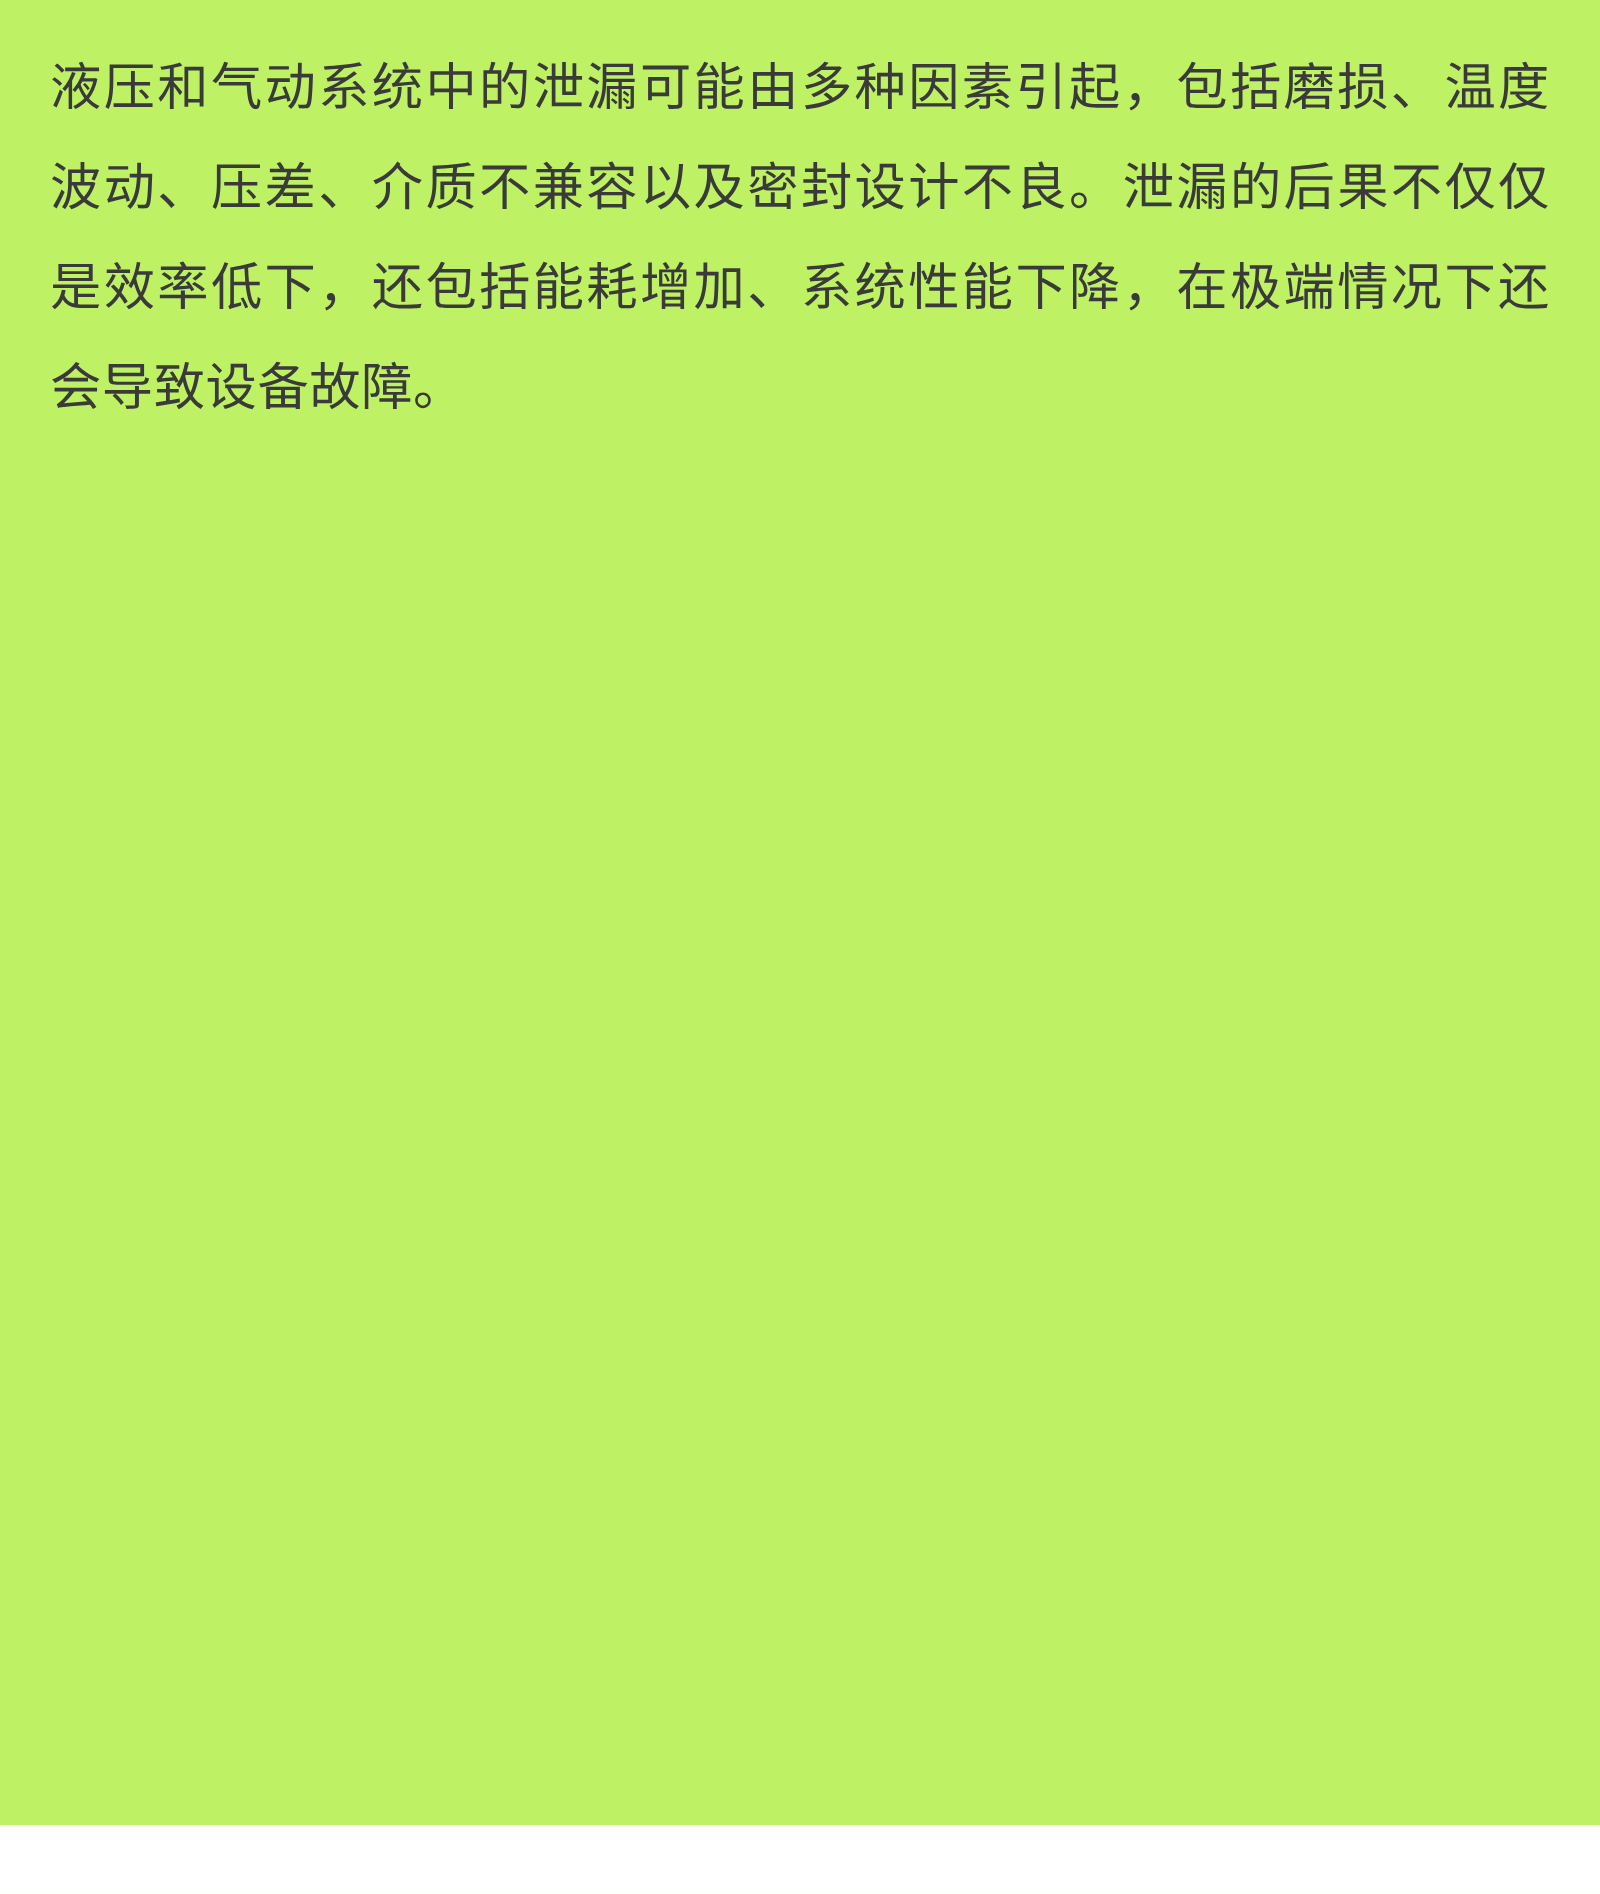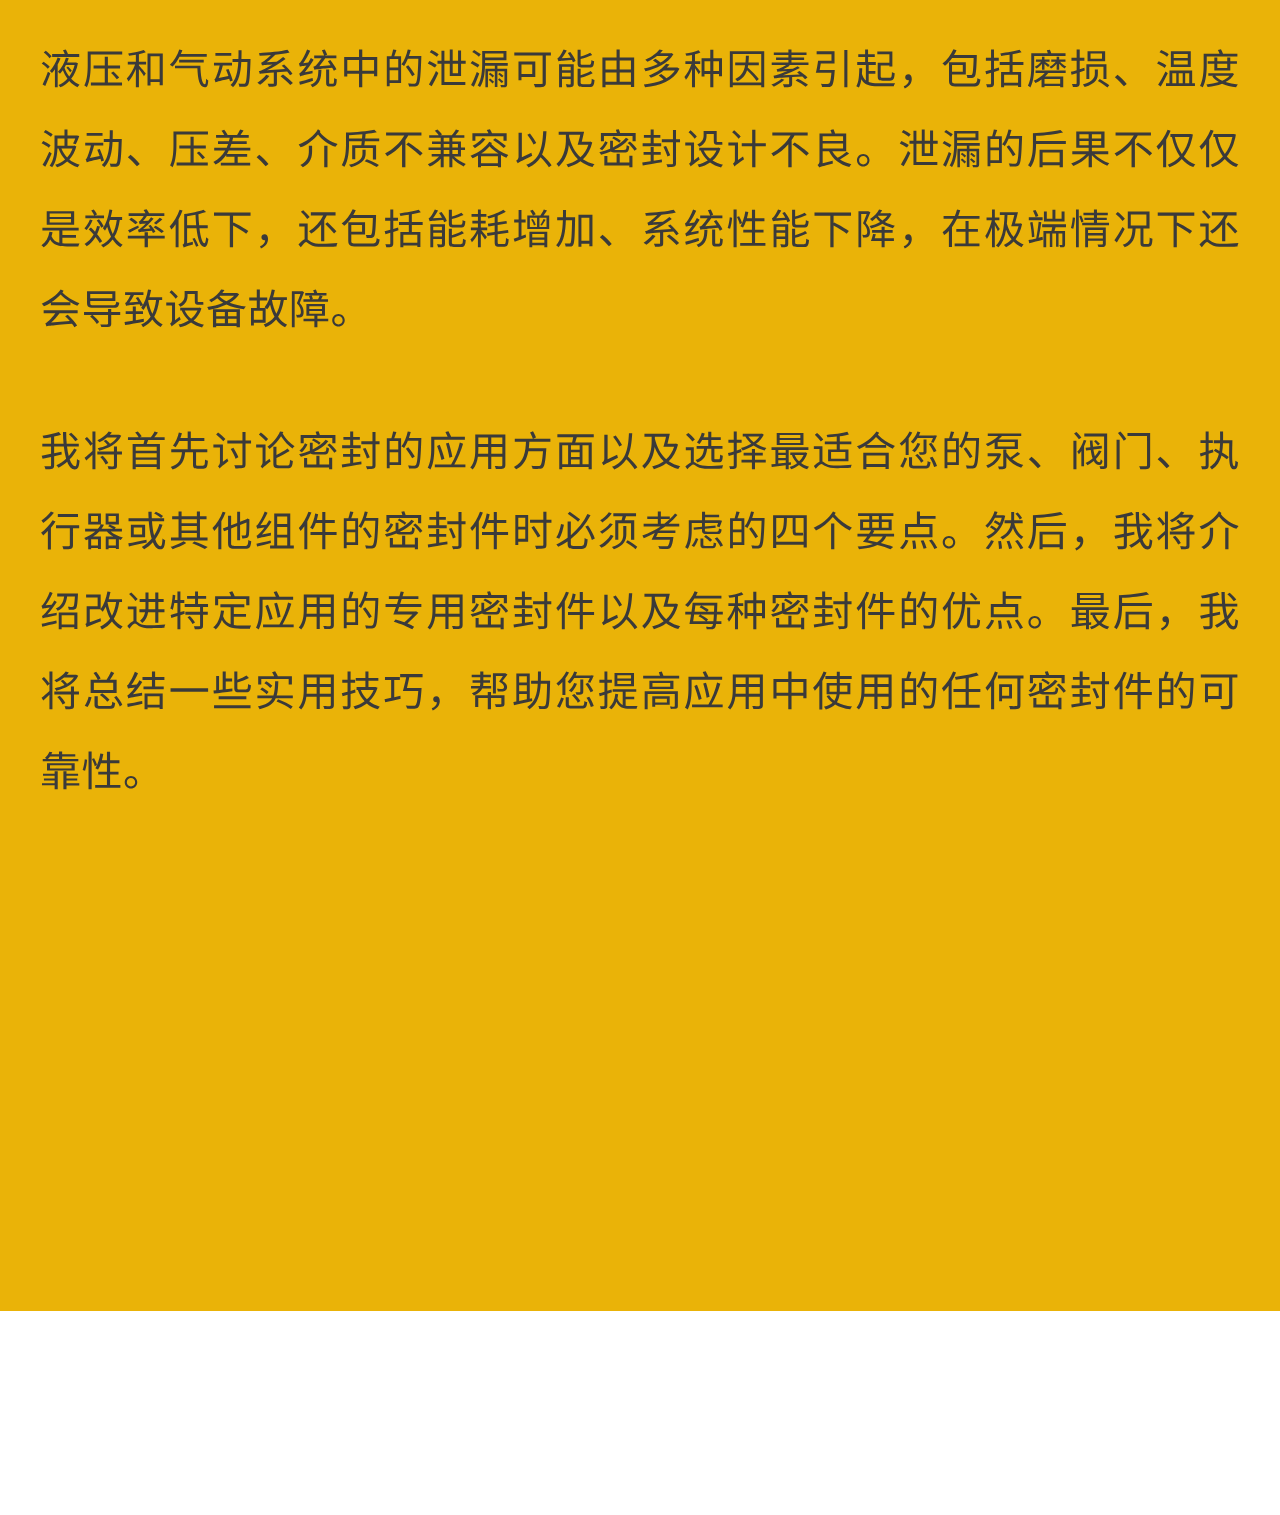--- a/index.html
+++ b/index.html
@@ -10,23 +10,23 @@
   }
   body {
     width: 1280px;
     height: 1515px;
     overflow: hidden;
     font-family: "Liberation Sans", "DejaVu Sans", sans-serif;
   }
   .page {
     box-sizing: border-box;
     width: 1280px;
-    height: 1311px;
+    height: 1460px;
     padding: 30px 40px 0 40px;
-    background: #eab308;
+    background: #bef264;
   }
   .article {
     display: block;
   }
   .para {
     margin: 0 0 62px 0;
     color: #3a3a3a;
     font-size: 41px;
     line-height: 80px;
     letter-spacing: 0.5px;
@@ -38,15 +38,14 @@
   .para:last-child {
     margin-bottom: 0;
   }
 </style>
 </head>
 <body>
 
 <div class="page">
   <div class="article">
     <p class="para">液压和气动系统中的泄漏可能由多种因素引起，包括磨损、温度波动、压差、介质不兼容以及密封设计不良。泄漏的后果不仅仅是效率低下，还包括能耗增加、系统性能下降，在极端情况下还会导致设备故障。</p>
-    <p class="para">我将首先讨论密封的应用方面以及选择最适合您的泵、阀门、执行器或其他组件的密封件时必须考虑的四个要点。然后，我将介绍改进特定应用的专用密封件以及每种密封件的优点。最后，我将总结一些实用技巧，帮助您提高应用中使用的任何密封件的可靠性。</p>
   </div>
 </div>
 
 </body></html>

